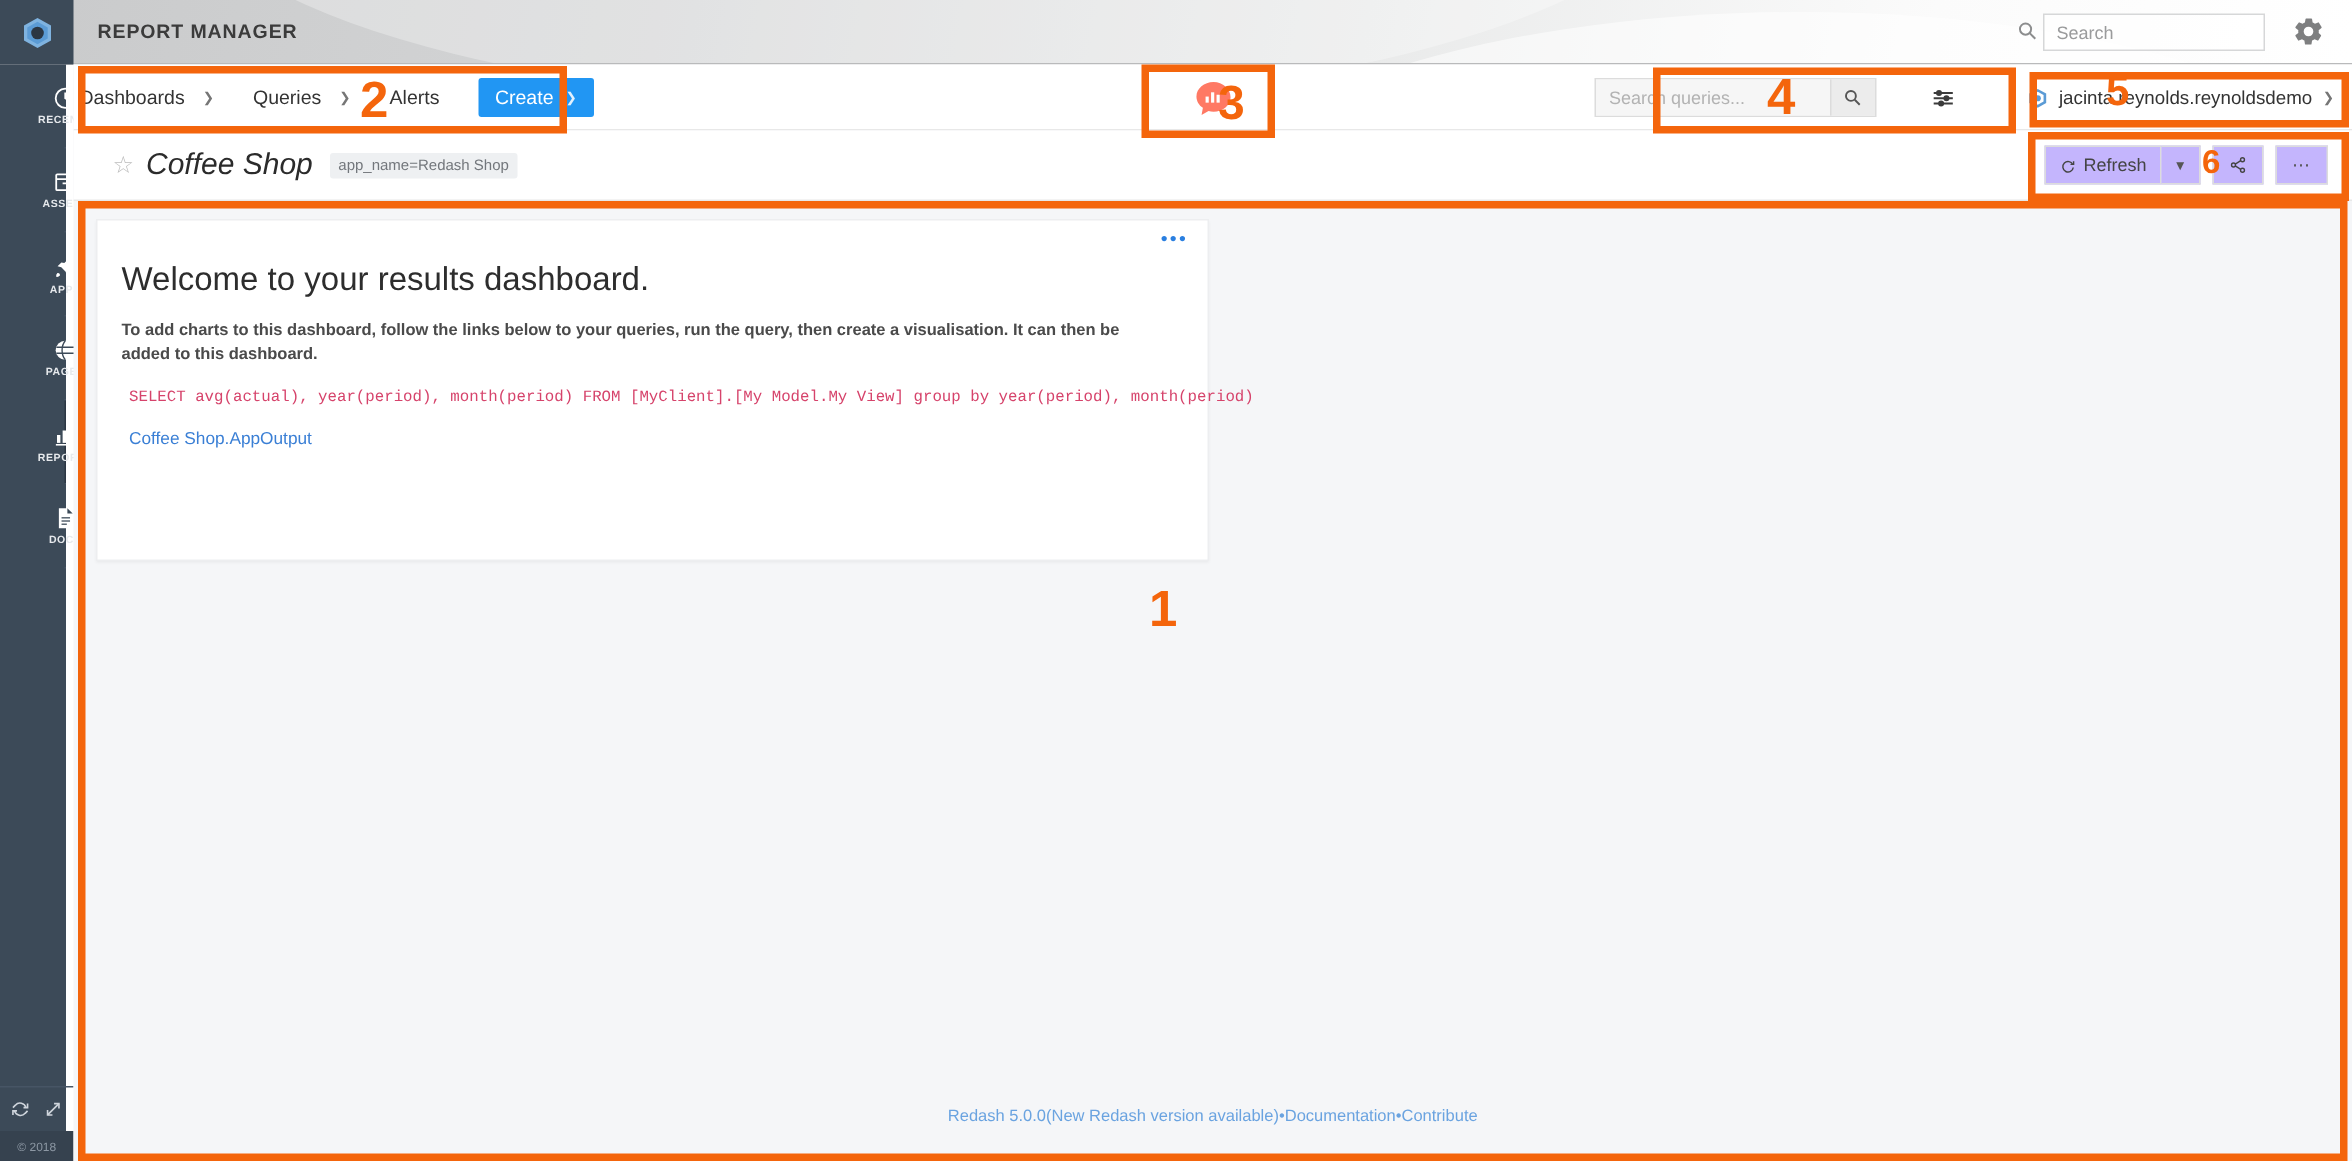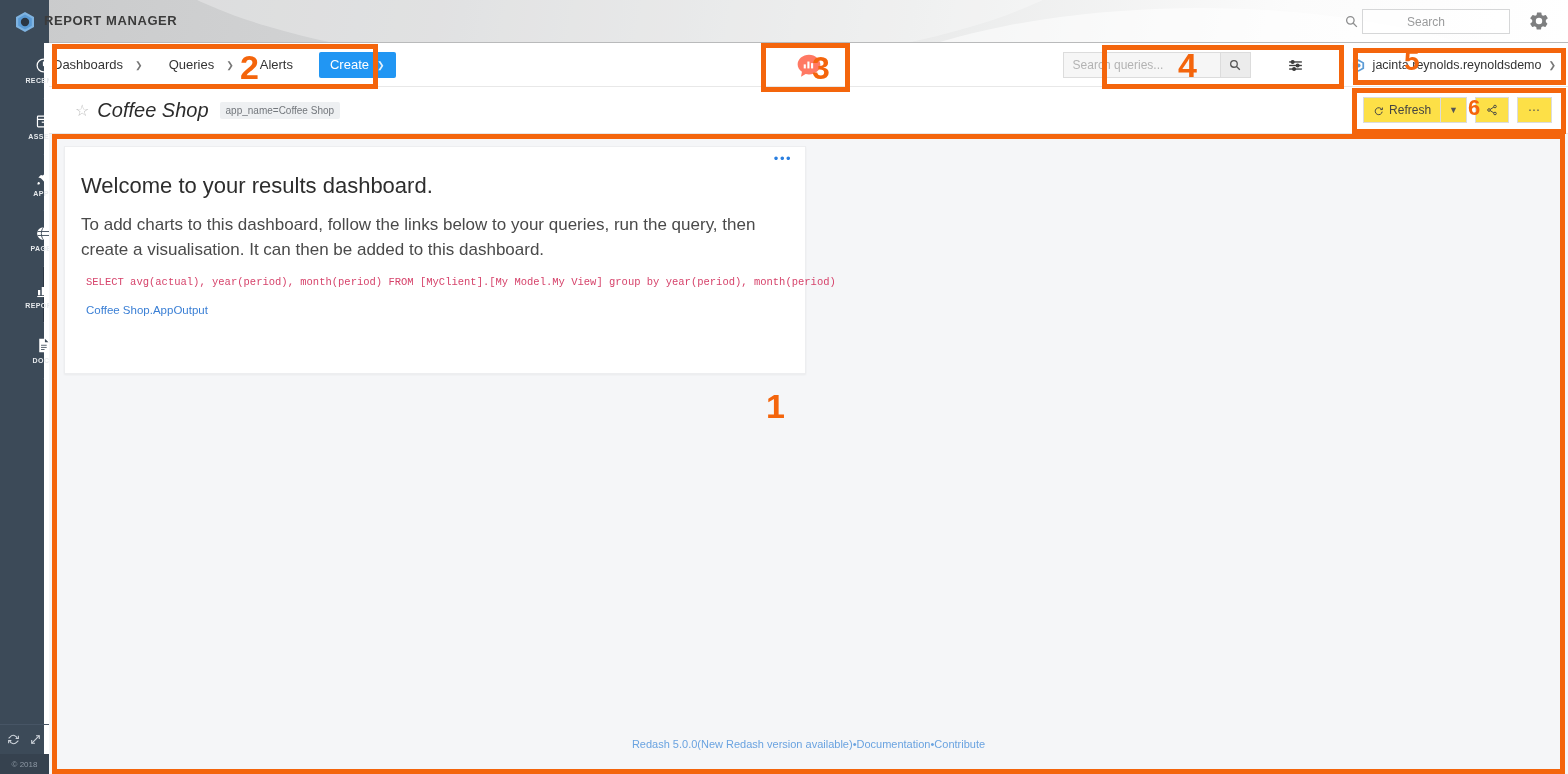--- a/index.html
+++ b/index.html
@@ -26,29 +26,28 @@
   .app-header .swoosh2 {
     position: absolute; left: 790px; top: 8px; width: 820px; height: 300px;
     border-radius: 50%;
     background: rgba(255,255,255,0.55);
   }
   .logo-box {
     position: absolute; left: 0; top: 0; width: 49px; height: 43px;
     background: #3c4a58; display: flex; align-items: center; justify-content: center;
   }
   .app-title {
-    position: absolute; left: 44px; top: 13px;
+    position: absolute; left: 65px; top: 13px;
     font-size: 13px; font-weight: bold; letter-spacing: .6px; color: #3b3b3b;
     z-index: 3;
   }
   .global-search {
     position: absolute; right: 58px; top: 9px; width: 148px; height: 25px;
     background: rgba(255,255,255,0.55); border: 1px solid #d6d7d8;
     z-index: 3;
-    padding-left: 36px;
   }
   .global-search input {
     width: 100%; height: 100%; border: 0; background: transparent;
     font-family: "Liberation Sans", sans-serif; font-size: 12px; color: #555;
     padding-left: 8px; outline: none;
   }
   .global-search input::placeholder { color: #9a9b9c; }
   .search-glass {
     position: absolute; right: 210px; top: 14px; z-index: 3; color: #8c8d8e;
   }
@@ -148,21 +147,21 @@
   .star-ico { color: #bdbdbd; font-size: 16px; cursor: pointer; margin-right: 8px; }
   .dash-title { font-size: 20px; color: #2b2b2b; font-weight: normal; font-style: italic; }
   .dash-tag {
     margin-left: 11px; background: #eef0f2; color: #73777c;
     font-size: 10px; padding: 3px 6px; border-radius: 2px;
   }
   .dash-actions {
     position: absolute; right: 16px; top: 10px; display: flex; align-items: center;
   }
   .btn-sm {
-    height: 26px; border: 1px solid #dcdcdc; background: #fde047; color: #444;
+    height: 26px; border: 1px solid #dcdcdc; background: #c4b5fd; color: #444;
     font-size: 12px; display: inline-flex; align-items: center; gap: 5px;
     padding: 0 9px; cursor: pointer; font-family: "Liberation Sans", sans-serif;
   }
   .btn-sm.caret-only { padding: 0 8px; border-left: 0; }
   .btn-sm.icon-only { padding: 0 10px; margin-left: 8px; }
 
   
   .rd-body { position: relative; height: calc(731px - 44px - 47px); }
   .widget-card {
     position: absolute; left: 15px; top: 12px; width: 742px; height: 228px;
@@ -171,21 +170,21 @@
     padding: 26px 24px 20px 16px;
   }
   .card-dots {
     position: absolute; right: 13px; top: 5px; color: #2a7fe0;
     letter-spacing: 1.5px; font-size: 13px; cursor: pointer; line-height: 1;
   }
   .w-title {
     font-size: 22px; color: #2d2d2d; font-weight: normal; margin-bottom: 14px;
   }
   .w-para {
-    font-size: 17px; color: #4a4a4a; line-height: 1.45; margin-bottom: 11px;
+    font-size: 11px; color: #4a4a4a; line-height: 1.45; margin-bottom: 11px; font-weight: bold;
   }
   .w-para b { color: #232323; }
   .w-code {
     font-family: "Liberation Mono", monospace; font-size: 10.5px;
     color: #d6436b; margin: 14px 0 12px 5px; white-space: nowrap;
   }
   .w-link {
     display: inline-block; font-size: 11.5px; color: #3a7fd5;
     text-decoration: none; margin-left: 5px; cursor: pointer;
   }
@@ -390,21 +389,21 @@
           </svg>
           <span>jacinta.reynolds.reynoldsdemo</span>
           <span class="caret">❯</span>
         </span>
       </div>
     </div>
 
     <div class="dash-head">
       <span class="star-ico">☆</span>
       <span class="dash-title">Coffee Shop</span>
-      <span class="dash-tag">app_name=Coffee Shop</span>
+      <span class="dash-tag">app_name=Redash Shop</span>
 
       <div class="dash-actions">
         <button class="btn-sm">
           <svg width="11" height="11" viewBox="0 0 24 24" fill="none" stroke="currentColor" stroke-width="2.1">
             <polyline points="20.5,5.5 20.5,10 16,10"></polyline>
             <path d="M19.3 10.2A7.6 7.6 0 1 0 20 14.5"></path>
           </svg>
           <span>Refresh</span>
         </button>
         <button class="btn-sm caret-only">

